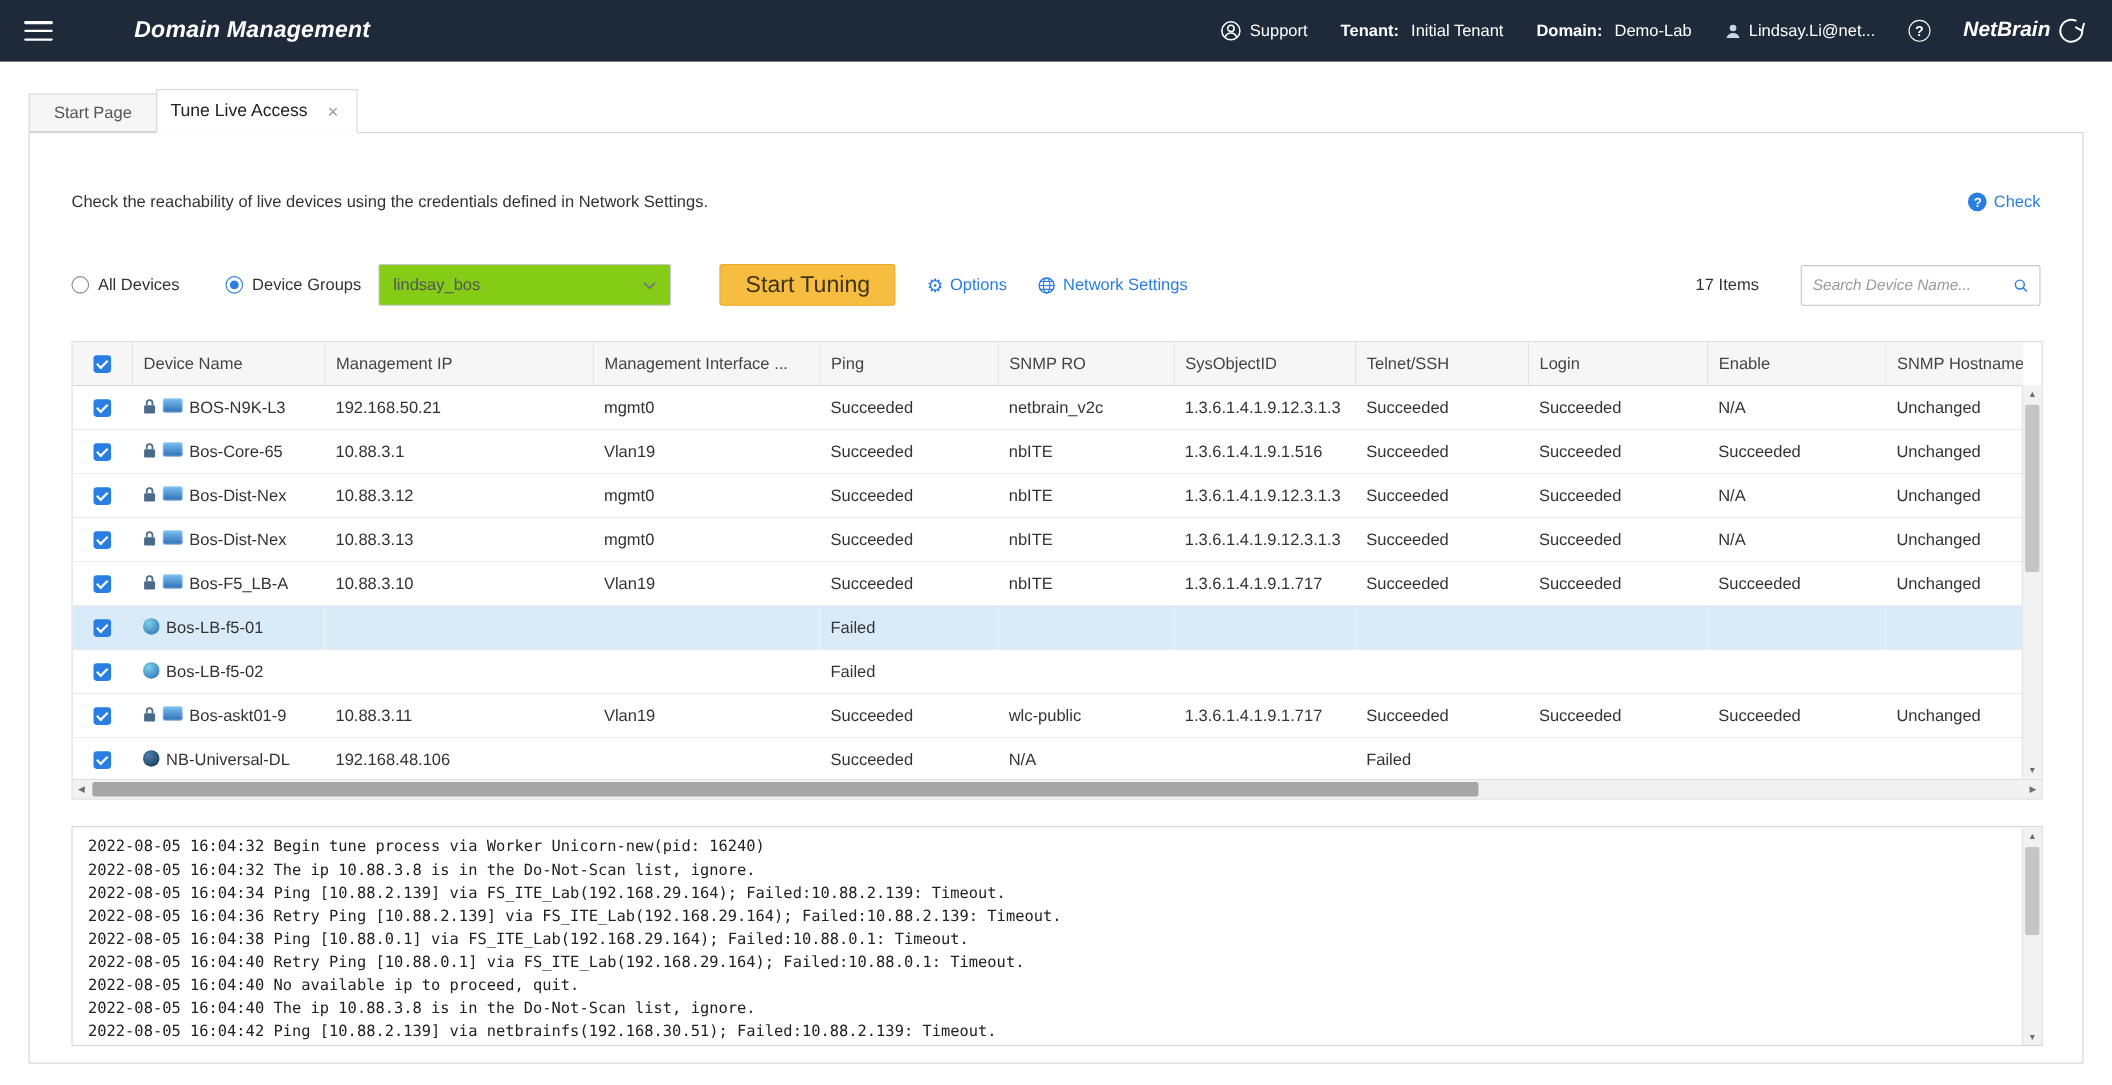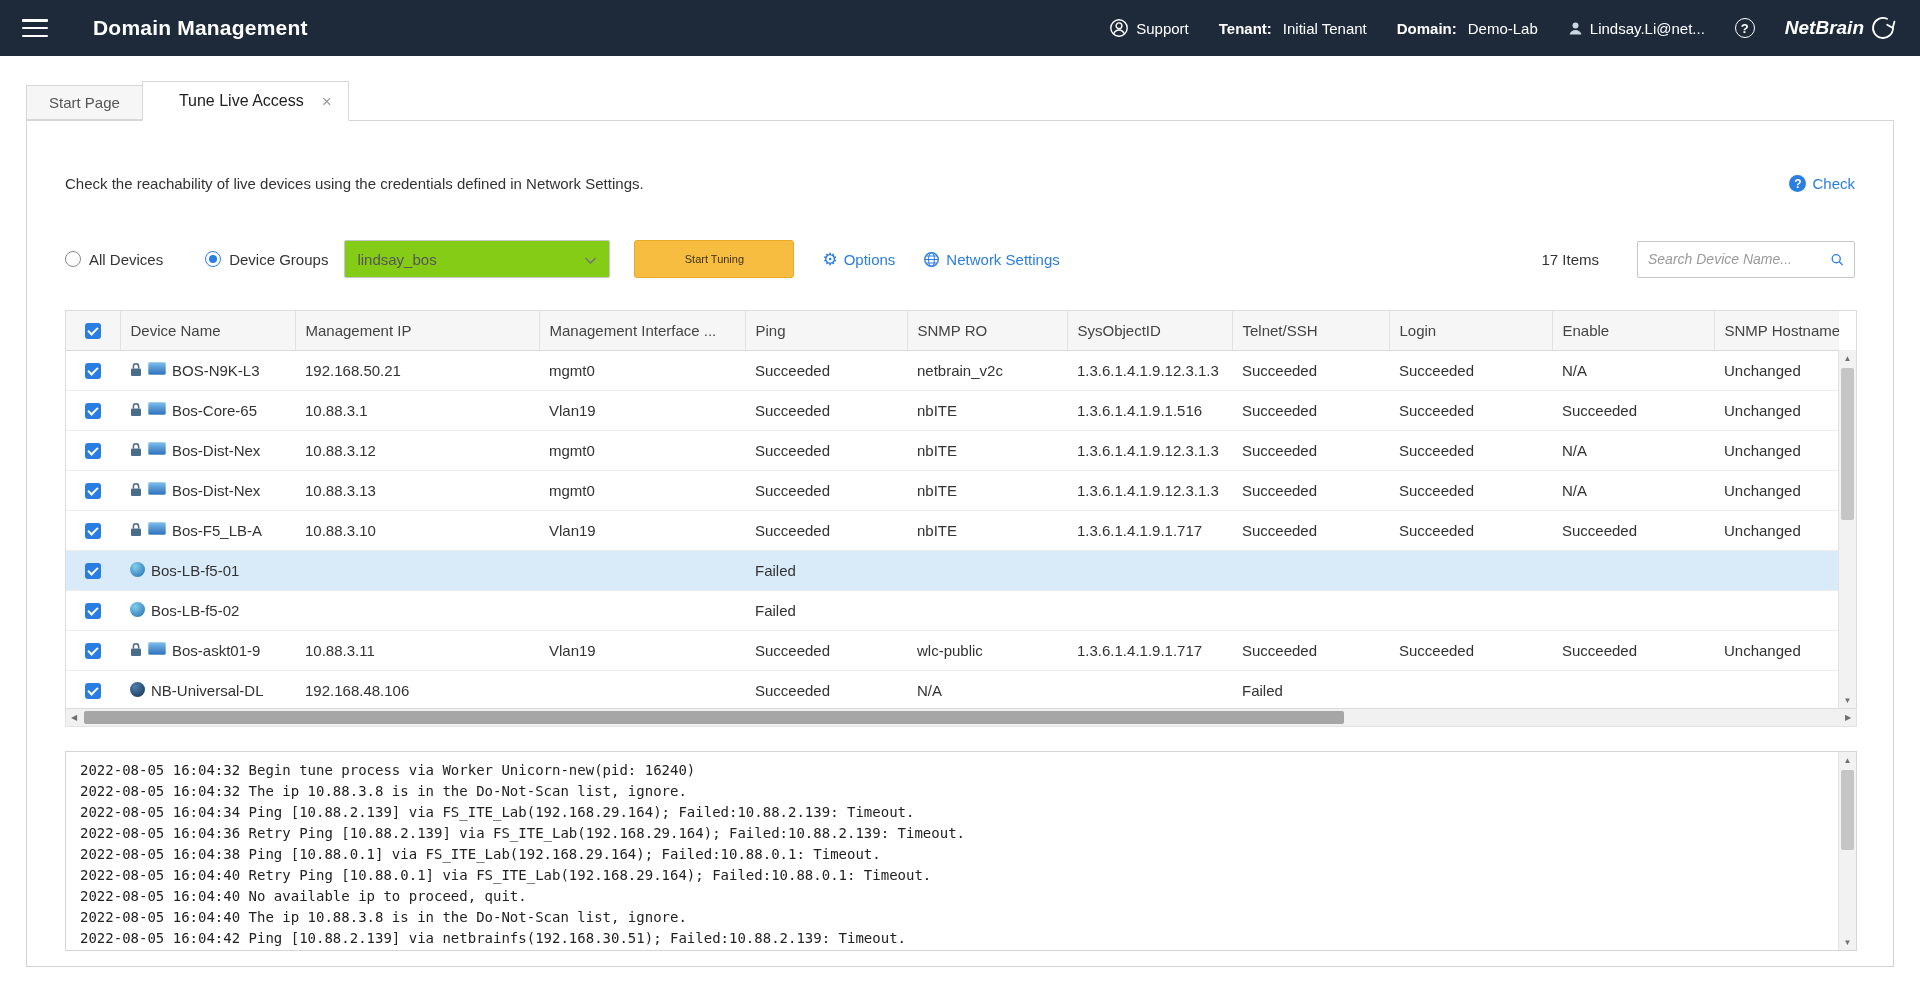--- a/index.html
+++ b/index.html
@@ -2,49 +2,49 @@
 <html><head>
 <meta charset="utf-8">
 <style>
   * { margin:0; padding:0; box-sizing:border-box; }
   html,body { width:1920px; height:986px; background:#fff; font-family:"Liberation Sans", sans-serif; overflow:hidden; }
 
   
   .topbar { height:56px; background:#1e2a3a; display:flex; align-items:center; padding:0 22px; color:#fff; }
   .hamburger { width:26px; height:18px; display:flex; flex-direction:column; justify-content:space-between; cursor:pointer; }
   .hamburger span { display:block; height:2.5px; background:#fff; border-radius:1px; }
-  .app-title { font-size:21px; font-weight:bold; margin-left:45px; letter-spacing:.2px; }
+  .app-title { font-size:21px; font-weight:bold; margin-left:74px; letter-spacing:.2px;font-style:italic; }
   .topbar-right { margin-left:auto; display:flex; align-items:center; gap:30px; font-size:15px; }
   .tb-item { display:flex; align-items:center; gap:7px; white-space:nowrap;justify-content:space-between; }
   .tb-item b { font-weight:bold; margin-right:4px; }
   .help-q { font-size:13px; font-weight:bold; width:20px; height:20px; border:1.6px solid #fff; border-radius:50%; display:flex; align-items:center; justify-content:center; }
   .logo { display:flex; align-items:center; gap:4px; font-size:19px; font-weight:bold; font-style:italic; }
 
   
   .tabbar { margin:24px 26px 0; display:flex; align-items:flex-end; height:40px; position:relative; z-index:2; }
   .tab { display:flex; align-items:center; padding:0 22px; border:1px solid #d7d7d7; background:#f6f6f6; height:35px; font-size:15px; color:#555; cursor:pointer; }
-  .tab.active { background:#fff; height:40px; border-bottom:1px solid #fff; margin-bottom:-1px; font-size:16px; color:#222; padding:0 16px 0 36px; }
+  .tab.active { background:#fff; height:40px; border-bottom:1px solid #fff; margin-bottom:-1px; font-size:16px; color:#222; padding:0 16px 0 12px; }
   .tab + .tab { margin-left:-1px; }
   .tab-close { margin-left:18px; color:#9a9a9a; font-size:17px; line-height:1; cursor:pointer; }
 
   
   .panel { margin:0 26px; border:1px solid #d5d5d5; height:847px; padding:16px 38px; position:relative; background:#fff; }
   .desc-row { margin-top:38px; display:flex; align-items:center; font-size:15px; color:#333; }
   .help-link { margin-left:auto; display:flex; align-items:center; gap:6px; color:#2a7de1; cursor:pointer; }
   .help-badge { width:17px; height:17px; border-radius:50%; background:#2a7de1; color:#fff; font-size:12px; font-weight:bold; display:flex; align-items:center; justify-content:center; }
 
   .controls { margin-top:48px; display:flex; align-items:center; font-size:15px; color:#333; }
   .radio-opt { display:flex; align-items:center; gap:8px; cursor:pointer; }
   .radio { width:16px; height:16px; border-radius:50%; border:1.5px solid #8a8a8a; background:#fff; position:relative; flex:none; }
   .radio.sel { border:1.5px solid #2a7de1; }
   .radio.sel::after { content:''; position:absolute; inset:3px; border-radius:50%; background:#2a7de1; }
   .gap36 { width:42px; }
   .select-box { margin-left:16px; width:266px; height:38px; border:1px solid #c6c6c6; border-radius:2px; display:flex; align-items:center; padding:0 12px; color:#555; cursor:pointer; background:#84cc16; }
   .select-box .chev { margin-left:auto; }
-  .btn-start { margin-left:24px; width:160px; height:38px; background:#f6bd40; border:1px solid #eaaa27; border-radius:3px; font-size:11px; color:#3f3410; display:flex; align-items:center; justify-content:center; cursor:pointer; font-family:"Liberation Sans", sans-serif; }
+  .btn-start { margin-left:44px; width:160px; height:38px; background:#f6bd40; border:1px solid #eaaa27; border-radius:3px; font-size:21px; color:#3f3410; display:flex; align-items:center; justify-content:center; cursor:pointer; font-family:"Liberation Sans", sans-serif; }
   .link-item { display:flex; align-items:center; gap:6px; color:#2a7de1; cursor:pointer; margin-left:28px; white-space:nowrap; }
   .gear-glyph { font-size:17px; line-height:1; color:#2a7de1; }
   .items-count { margin-left:auto; color:#333; }
   .search-box { margin-left:38px; width:218px; height:37px; border:1px solid #c6c6c6; border-radius:2px; display:flex; align-items:center; padding:0 10px; }
   .search-box input { border:none; outline:none; flex:1; font-size:14px; font-style:italic; color:#666; font-family:"Liberation Sans", sans-serif; background:transparent; }
   .search-box input::placeholder { color:#9a9a9a; }
 
   
   .table-outer { margin-top:32px; width:1792px; height:399px; border:1px solid #dcdcdc; position:relative; }
   .table-clip { width:1773px; height:100%; overflow:hidden; }

